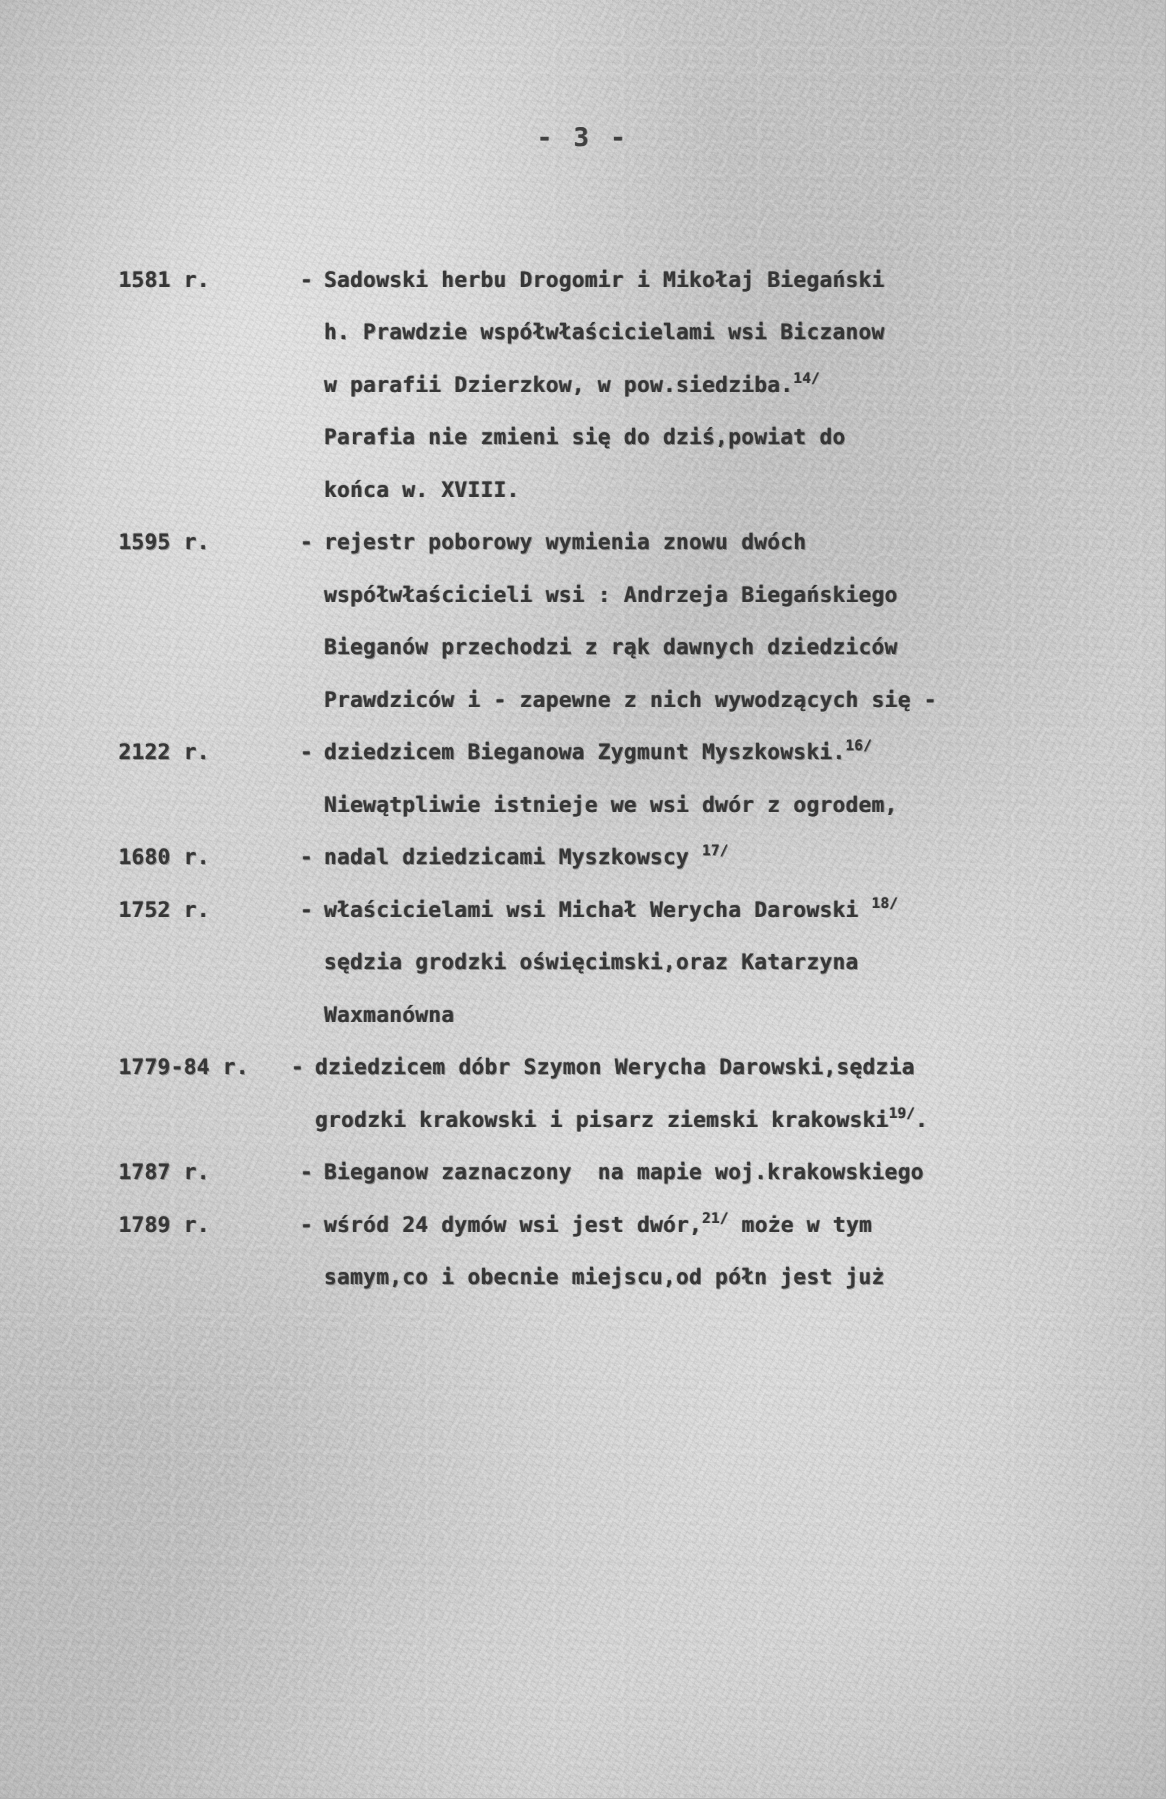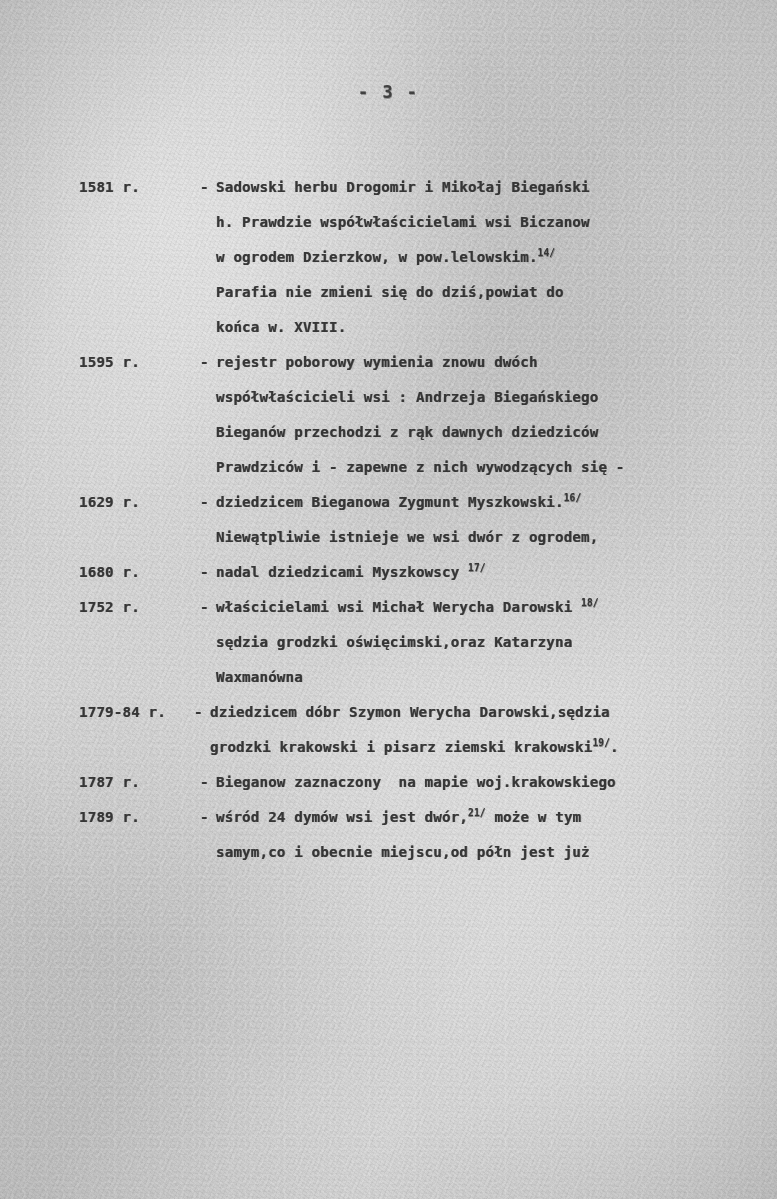--- a/index.html
+++ b/index.html
@@ -152,32 +152,32 @@
   <div id="grain2"></div>
   <div id="vignette"></div>
 
   <div id="content">
     <div class="pagenum">-  3  -</div>
 
     <div class="entries" id="entries">
         <div class="entry">
           <div class="line"><span class="year">1581 r.</span><span class="dash">-</span><span class="txt"><span>Sadowski herbu Drogomir i Mikołaj Biegański</span></span></div>
           <div class="line cont"><span class="txt"><span>h. Prawdzie współwłaścicielami wsi Biczanow</span></span></div>
-          <div class="line cont"><span class="txt"><span>w ogrodem Dzierzkow, w pow.lelowskim.</span><sup>14/</sup></span></div>
+          <div class="line cont"><span class="txt"><span>w parafii Dzierzkow, w pow.siedziba.</span><sup>14/</sup></span></div>
           <div class="line cont"><span class="txt"><span>Parafia nie zmieni się do dziś,powiat do</span></span></div>
           <div class="line cont"><span class="txt"><span>końca w. XVIII.</span></span></div>
         </div>
         <div class="entry">
           <div class="line"><span class="year">1595 r.</span><span class="dash">-</span><span class="txt"><span>rejestr poborowy wymienia znowu dwóch</span></span></div>
           <div class="line cont"><span class="txt"><span>współwłaścicieli wsi : Andrzeja Biegańskiego</span></span></div>
           <div class="line cont"><span class="txt"><span>Bieganów przechodzi z rąk dawnych dziedziców</span></span></div>
           <div class="line cont"><span class="txt"><span>Prawdziców i - zapewne z nich wywodzących się -</span></span></div>
         </div>
         <div class="entry">
-          <div class="line"><span class="year">1629 r.</span><span class="dash">-</span><span class="txt"><span>dziedzicem Bieganowa Zygmunt Myszkowski.</span><sup>16/</sup></span></div>
+          <div class="line"><span class="year">2122 r.</span><span class="dash">-</span><span class="txt"><span>dziedzicem Bieganowa Zygmunt Myszkowski.</span><sup>16/</sup></span></div>
           <div class="line cont"><span class="txt"><span>Niewątpliwie istnieje we wsi dwór z ogrodem,</span></span></div>
         </div>
         <div class="entry">
           <div class="line"><span class="year">1680 r.</span><span class="dash">-</span><span class="txt"><span>nadal dziedzicami Myszkowscy </span><sup>17/</sup></span></div>
         </div>
         <div class="entry">
           <div class="line"><span class="year">1752 r.</span><span class="dash">-</span><span class="txt"><span>właścicielami wsi Michał Werycha Darowski </span><sup>18/</sup></span></div>
           <div class="line cont"><span class="txt"><span>sędzia grodzki oświęcimski,oraz Katarzyna</span></span></div>
           <div class="line cont"><span class="txt"><span>Waxmanówna</span></span></div>
         </div>

